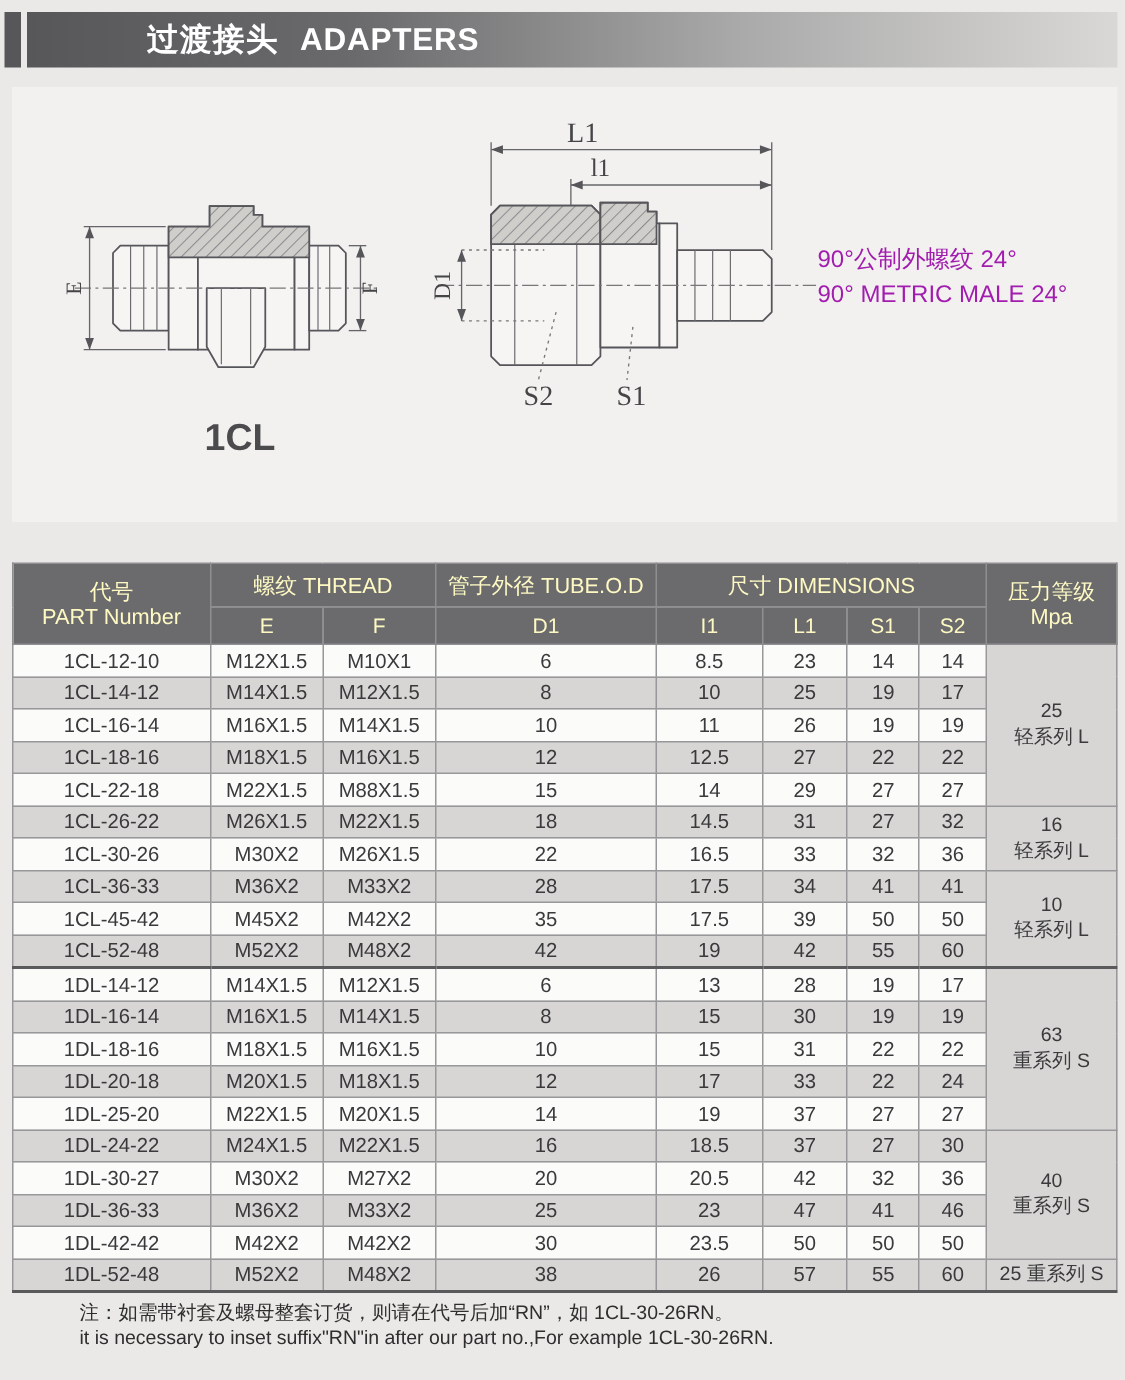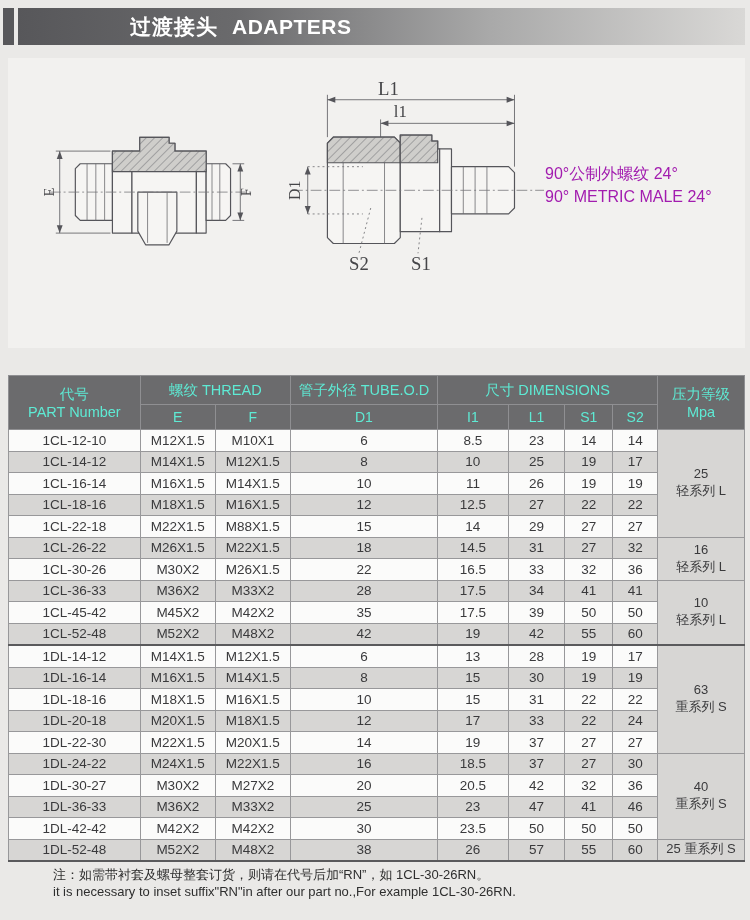--- a/index.html
+++ b/index.html
@@ -9,21 +9,21 @@
     font-family:"Liberation Sans",sans-serif;
     color:#333;overflow:hidden;
   }
   
   .title-accent{position:absolute;left:3px;top:8px;width:11px;height:37px;background:#57575a;}
   .title-bar{
     position:absolute;left:18px;top:8px;width:727px;height:37px;
     background:linear-gradient(to right,#57575a 0%,#6a6a6c 30%,#a9a9a9 65%,#d9d8d6 100%);
   }
   .title-bar .t{
-    display:inline-block;padding-left:112px;line-height:37px;
+    display:inline-block;padding-left:80px;line-height:37px;
     color:#fff;font-size:21px;font-weight:bold;letter-spacing:1px;
   }
   .title-bar .t .en{margin-left:14px;letter-spacing:0.5px;}
   
   .drawing-panel{
     position:absolute;left:8px;top:58px;width:737px;height:290px;
     background:#f2f1ef;
   }
   .spec-note{position:absolute;left:537px;top:104px;font-size:16px;color:#a21caf;line-height:23px;white-space:nowrap;}
   .model-labels{position:absolute;text-align:center;font-weight:bold;font-size:25px;line-height:28px;color:#4b4b4e;}
@@ -36,21 +36,21 @@
   svg .thin{stroke:#6a6a6e;stroke-width:0.8;fill:none;}
   svg .dim{stroke:#66666a;stroke-width:0.9;fill:none;}
   svg .cl{stroke:#77777a;stroke-width:0.8;fill:none;stroke-dasharray:11 3 2 3;}
   svg .dot{stroke:#77777a;stroke-width:0.9;fill:none;stroke-dasharray:2 3;}
   svg .arr{fill:#55555a;stroke:none;}
   svg text{font-family:"Liberation Serif",serif;fill:#454548;}
   
   .spec-table-wrap{position:absolute;left:8px;top:375px;width:737px;}
   table{border-collapse:collapse;width:100%;table-layout:fixed;}
   thead th{
-    background:#6b6b6d;color:#5eead4;font-weight:normal;
+    background:#6b6b6d;color:#fef9c3;font-weight:normal;
     border:1px solid #8f8f92;font-size:14.5px;padding:1px 0;
   }
   thead tr.r1 th{height:26px;}
   thead tr.r2 th{height:22px;font-size:14px;}
   tbody td{
     border:1px solid #98989a;text-align:center;height:20.5px;
     font-size:13.5px;color:#3a3a3c;background:#fbfbfa;padding:0;
   }
   tbody tr.stripe td{background:#d7d6d4;}
   tbody td.pressure{background:#d7d6d4;font-size:13px;line-height:1.3;}
@@ -164,20 +164,21 @@
     <text font-size="19" x="70" y="193" text-anchor="middle">S2</text>
     <text font-size="19" x="133" y="193" text-anchor="middle">S1</text>
   </svg>
 
   <div class="spec-note">
     <div>90°公制外螺纹 24°</div>
     <div>90° METRIC MALE 24°</div>
   </div>
 
   <div class="model-labels left">
+    <div>1CL</div>
   </div>
 </div>
 
 <div class="spec-table-wrap">
   <table>
     <colgroup>
       <col style="width:17.9%">
         <col style="width:10.2%">
         <col style="width:10.2%">
       <col style="width:20%">
@@ -350,21 +351,21 @@
           <td>1DL-20-18</td>
           <td>M20X1.5</td>
           <td>M18X1.5</td>
           <td>12</td>
           <td>17</td>
           <td>33</td>
           <td>22</td>
           <td>24</td>
         </tr>
         <tr>
-          <td>1DL-22-30</td>
+          <td>1DL-25-20</td>
           <td>M22X1.5</td>
           <td>M20X1.5</td>
           <td>14</td>
           <td>19</td>
           <td>37</td>
           <td>27</td>
           <td>27</td>
         </tr>
         <tr class="stripe">
           <td>1DL-24-22</td>

